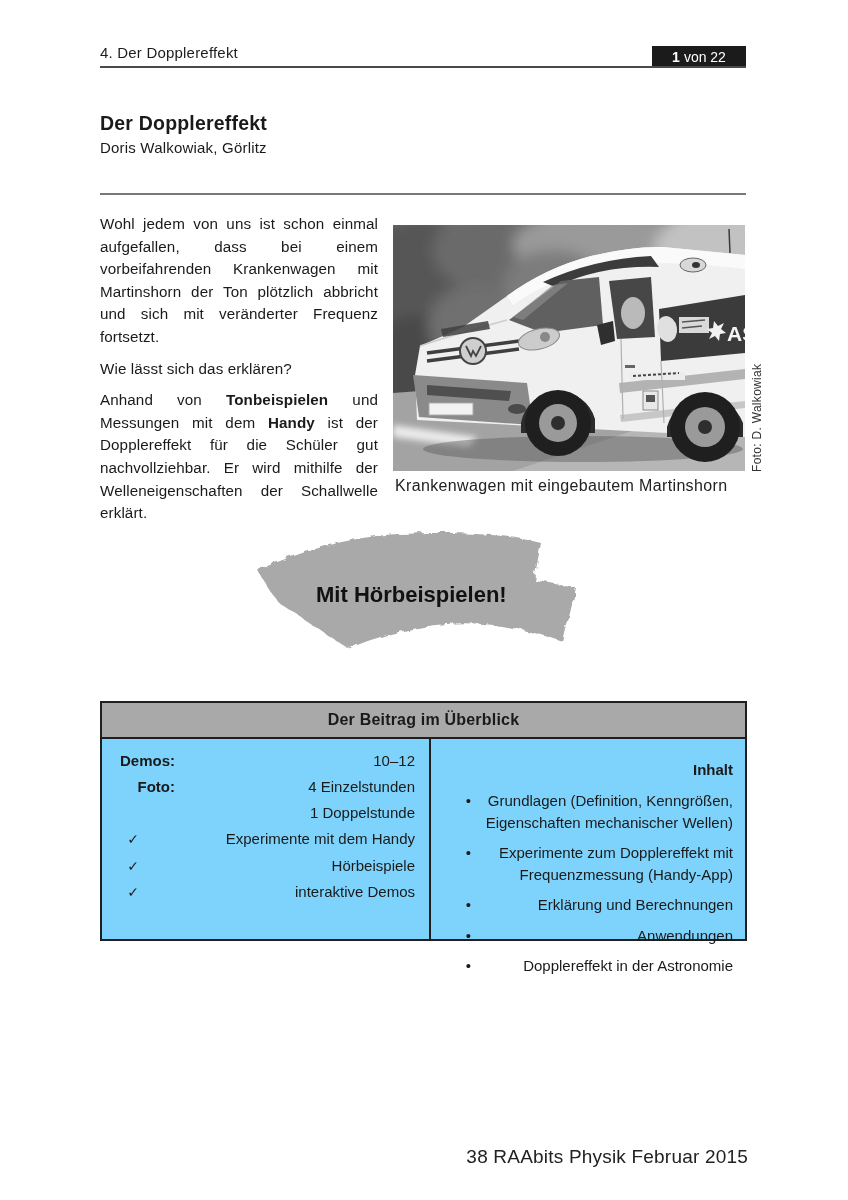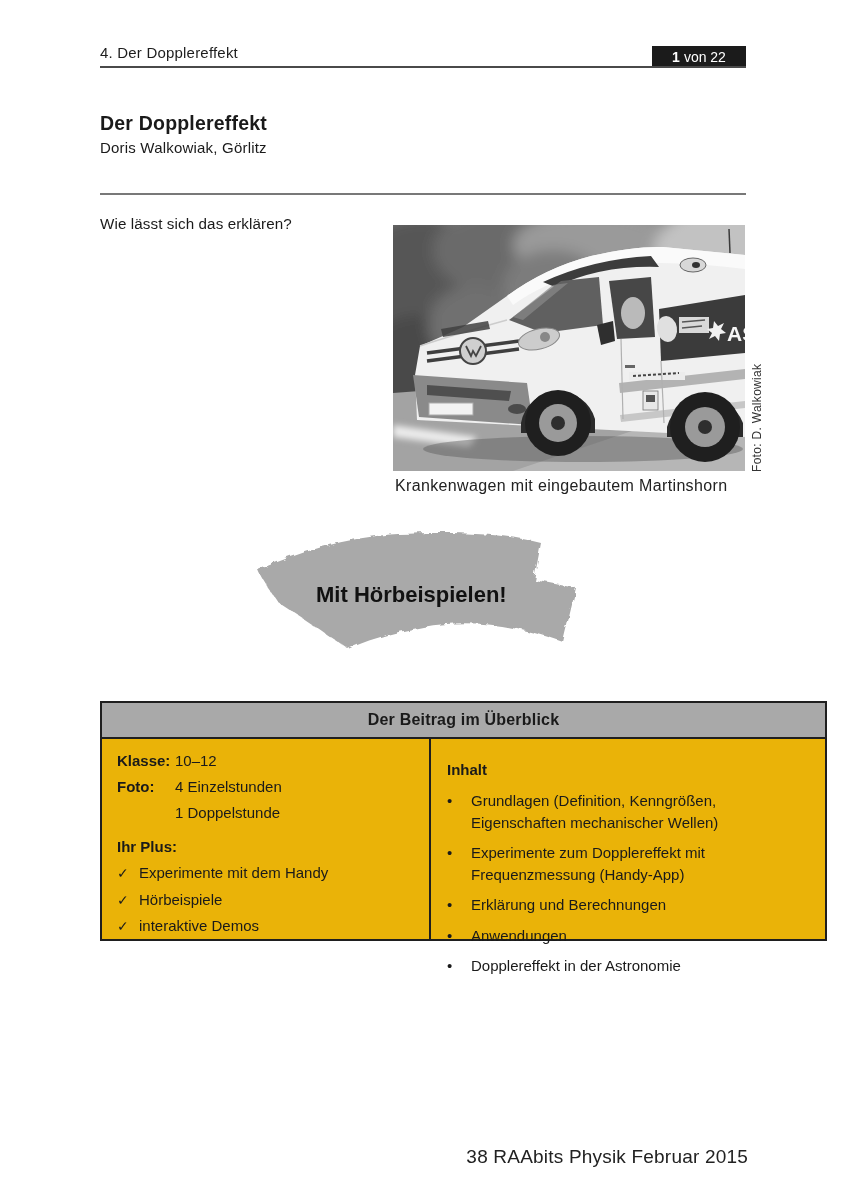--- a/index.html
+++ b/index.html
@@ -34,22 +34,22 @@
   .fig-caption { position:absolute; left:395px; top:477px; font-size:16px; letter-spacing:.35px; color:#222; }
   .fig-credit { position:absolute; left:750px; top:356px; height:116px;
                 writing-mode:vertical-rl; transform:rotate(180deg);
                 font-size:12px; letter-spacing:.3px; color:#333; }
 
   
   .banner { position:absolute; left:248px; top:530px; width:345px; height:130px; }
   .banner text { font-family:"Liberation Sans", sans-serif; font-weight:bold; font-size:22px; fill:#111; }
 
   
-  .overview { position:absolute; left:100px; top:701px; width:727px; height:240px;
-              border:2px solid #1f1f1f; background:#eab308; }
+  .overview { position:absolute; left:100px; top:701px; width:647px; height:240px;
+              border:2px solid #1f1f1f; background:#7dd3fc;text-align:right; }
   .overview-head { height:36px; border-bottom:2px solid #1f1f1f;
                    display:flex; align-items:center; justify-content:center;
                    font-size:16px; font-weight:bold; letter-spacing:.2px; }
   .overview-body { display:flex; height:200px; }
   .ov-left { width:329px; border-right:2px solid #1f1f1f; padding:9px 14px 0 15px; font-size:15px; }
   .ov-right { flex:1; padding:20px 12px 0 16px; font-size:15px; }
 
   .kv { display:grid; grid-template-columns:58px 1fr; line-height:26px; }
   .kv .k { font-weight:bold; }
   .plus-label { font-weight:bold; margin-top:8px; line-height:26px; }
@@ -73,21 +73,23 @@
     <span class="cur">1</span>
     <span>von 22</span>
   </div>
   <div class="head-rule"></div>
 
   <h1 class="doc-title">Der Dopplereffekt</h1>
   <div class="doc-author">Doris Walkowiak, Görlitz</div>
   <div class="author-rule"></div>
 
   <div class="intro">
+    <p>Wohl jedem von uns ist schon einmal aufgefallen, dass bei einem vorbeifahrenden Krankenwagen mit Martinshorn der Ton plötzlich abbricht und sich mit veränderter Frequenz fortsetzt.</p>
     <p>Wie lässt sich das erklären?</p>
+    <p><span>Anhand von </span><span class="b">Tonbeispielen</span><span> und Messungen mit dem </span><span class="b">Handy</span><span> ist der Dopplereffekt für die Schüler gut nachvollziehbar. Er wird mithilfe der Welleneigenschaften der Schallwelle erklärt.</span></p>
   </div>
 
   <div class="figure">
     <svg width="352" height="246" viewBox="0 0 352 246">
       <defs>
         <filter id="blur7" x="-30%" y="-30%" width="160%" height="160%">
             <feGaussianBlur stdDeviation="7"></feGaussianBlur>
           </filter>
         <filter id="blur3" x="-30%" y="-30%" width="160%" height="160%">
             <feGaussianBlur stdDeviation="3"></feGaussianBlur>
@@ -174,32 +176,31 @@
     </defs>
     <path filter="url(#rough)" fill="#a9a9a9" d="M 10 40 C 60 18 110 6 150 4 C 210 1 260 4 293 13 L 286 50 L 328 58 L 315 112 C 260 92 215 90 175 97 C 140 103 115 112 100 119 C 80 105 45 82 30 72 C 22 60 14 50 10 40 Z"></path>
     <text x="68" y="72">Mit Hörbeispielen!</text>
   </svg>
 
   <div class="overview">
     <div class="overview-head" style="background:#a9a9a9;">Der Beitrag im Überblick</div>
     <div class="overview-body">
       <div class="ov-left">
         <div class="kv">
-          <span class="k">Klasse:</span>
+          <span class="k">Demos:</span>
           <span>10–12</span>
         </div>
         <div class="kv">
           <span class="k">Foto:</span>
           <span>4 Einzelstunden</span>
         </div>
         <div class="kv">
           <span></span>
           <span>1 Doppelstunde</span>
         </div>
-        <div class="plus-label">Ihr Plus:</div>
         <div class="check-row">
           <span class="check">✓</span>
           <span>Experimente mit dem Handy</span>
         </div>
         <div class="check-row">
           <span class="check">✓</span>
           <span>Hörbeispiele</span>
         </div>
         <div class="check-row">
           <span class="check">✓</span>

